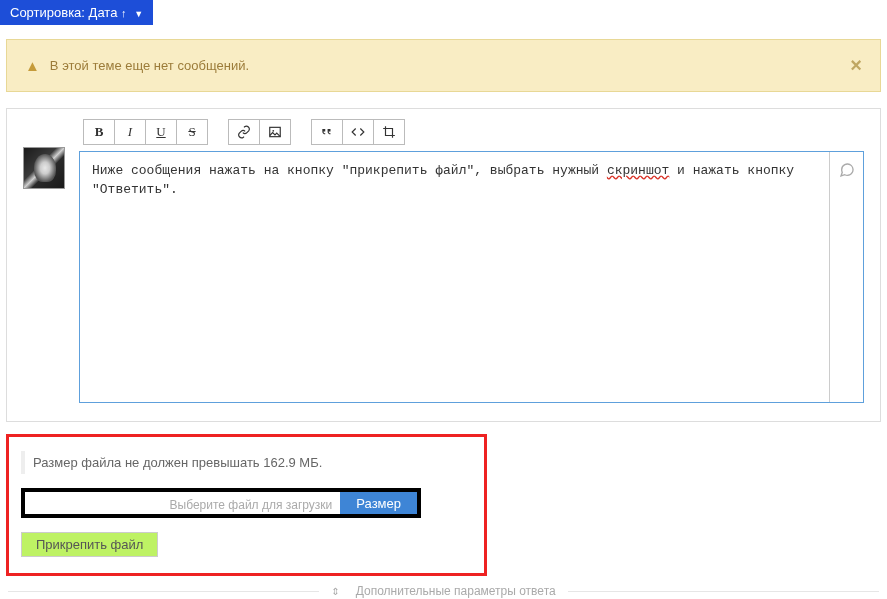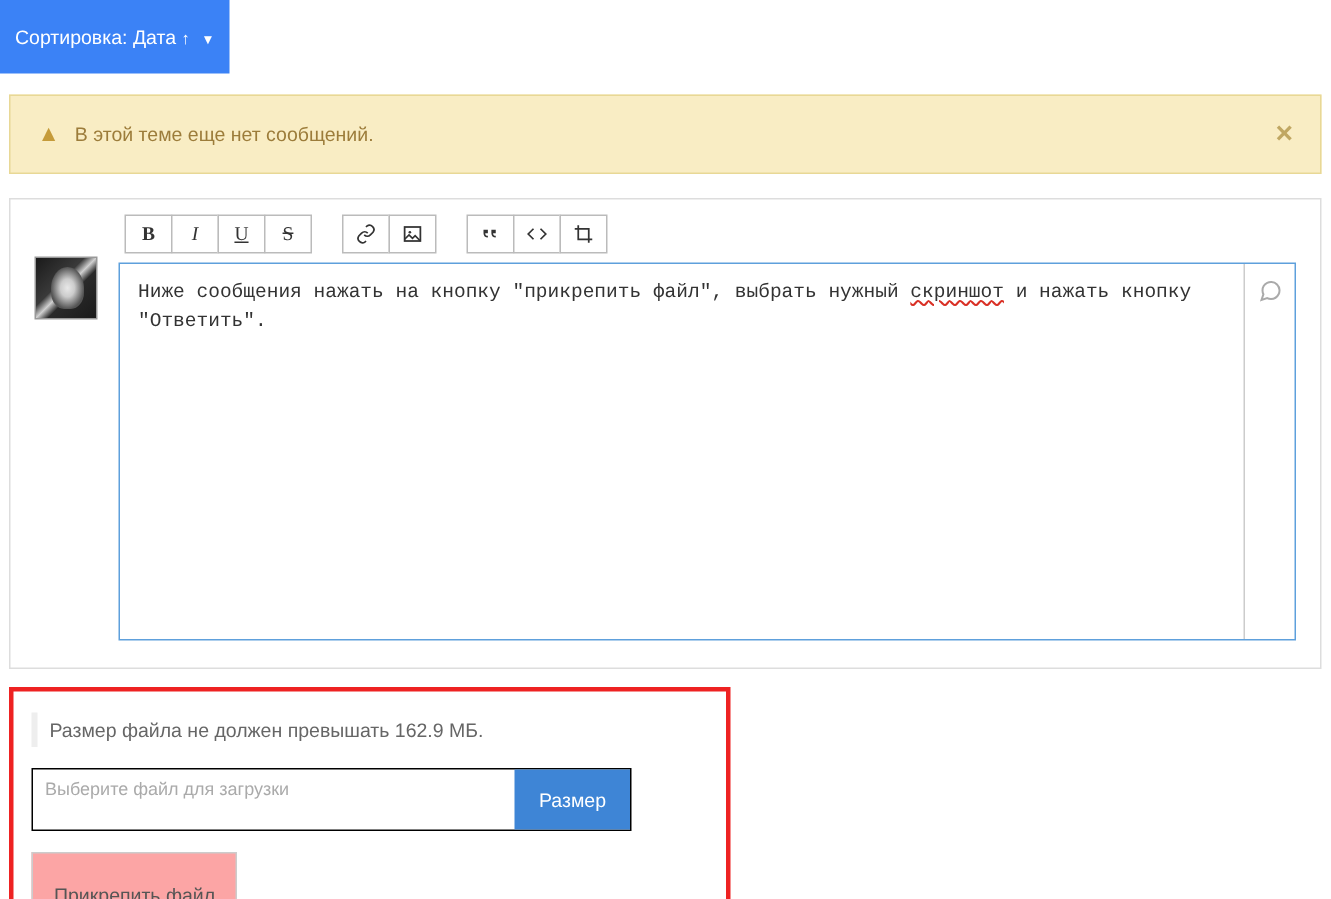--- a/index.html
+++ b/index.html
@@ -1,18 +1,18 @@
 <!DOCTYPE html>
 <html><head>
   <meta charset="utf-8">
   <style>
     * { box-sizing: border-box; margin: 0; padding: 0; }
     body { font-family: Arial, Helvetica, sans-serif; font-size: 13px; background: #fff; width: 887px; }
     
-    .sort-bar { background: #3b82f6; color: #fff; padding: 17px 10px; display: inline-block; font-size: 13px; }
+    .sort-bar { background: #1d4ed8; color: #fff; padding: 5px 10px; display: inline-block; font-size: 13px; }
     .sort-bar .arrow-up { font-size: 11px; }
     .sort-bar .caret { font-size: 9px; margin-left: 4px; }
     
     .alert { background: #f9edc4; border: 1px solid #e8d896; margin: 14px 6px 0 6px; padding: 14px 18px; color: #9c7c3a; display: flex; align-items: center; justify-content: space-between; }
     .alert-left { display: flex; align-items: center; gap: 10px; }
     .alert .warning-icon { color: #c59b3a; font-size: 15px; }
     .alert .close-icon { color: #c0a762; font-size: 20px; cursor: pointer; font-weight: bold; }
     
     .editor-wrap { border: 1px solid #ddd; margin: 16px 6px 0 6px; padding: 10px 16px 18px 16px; display: flex; gap: 14px; align-items: flex-start; }
     
@@ -31,24 +31,24 @@
     .tb-btn .s { font-family: 'Times New Roman', serif; text-decoration: line-through; }
     .tb-btn svg { width: 14px; height: 14px; }
     
     .textarea-wrap { position: relative; border: 1px solid #5ea0dc; height: 252px; display: flex; }
     .textarea { flex: 1; padding: 10px 12px; font-size: 13px; color: #333; line-height: 1.45; outline: none; overflow: auto; font-family: Liberation Mono, monospace; }
     .textarea .spelled { text-decoration: underline; text-decoration-style: wavy; text-decoration-color: #d93025; }
     .speech-col { width: 34px; border-left: 1px solid #ccc; display: flex; align-items: flex-start; justify-content: center; padding-top: 10px; color: #aaa; }
     
     .upload-box { border: 3px solid #e22; margin: 12px 400px 0 6px; padding: 14px 12px 16px 12px; }
     .size-note { border-left: 4px solid #eee; padding: 4px 8px; color: #666; font-size: 13px; margin-bottom: 14px; }
-    .file-row { display: flex; border: 1px solid #000000; height: 42px; align-items: stretch; max-width: 400px; }
+    .file-row { display: flex; border: 4px solid #000000; height: 30px; align-items: stretch; max-width: 400px; text-align: right; }
     .file-label { flex: 1; padding: 6px 8px; color: #aaa; font-size: 12px; }
     .file-select { background: #3e85d6; color: #fff; padding: 0 16px; display: flex; align-items: center; font-size: 13px; cursor: pointer; }
-    .attach-btn { border: 1px solid #ccc; background: #fca5a5; padding: 20px 14px; color: #555; font-size: 13px; margin-top: 14px; cursor: pointer; display: inline-block; }
+    .attach-btn { border: 1px solid #ccc; background: #bef264; padding: 4px 14px; color: #555; font-size: 13px; margin-top: 14px; cursor: pointer; display: inline-block; }
     
     .extra-params { text-align: center; color: #aaa; font-size: 12px; margin: 8px 0 4px 0; position: relative; }
     .extra-params::before { content: ""; position: absolute; top: 50%; left: 8px; right: 8px; height: 1px; background: #e6e6e6; z-index: -1; }
     .extra-params span { background: #fff; padding: 0 6px; }
     .extra-params .ei { font-size: 10px; margin-right: 4px; }
   </style>
 </head>
 <body>
 
 

